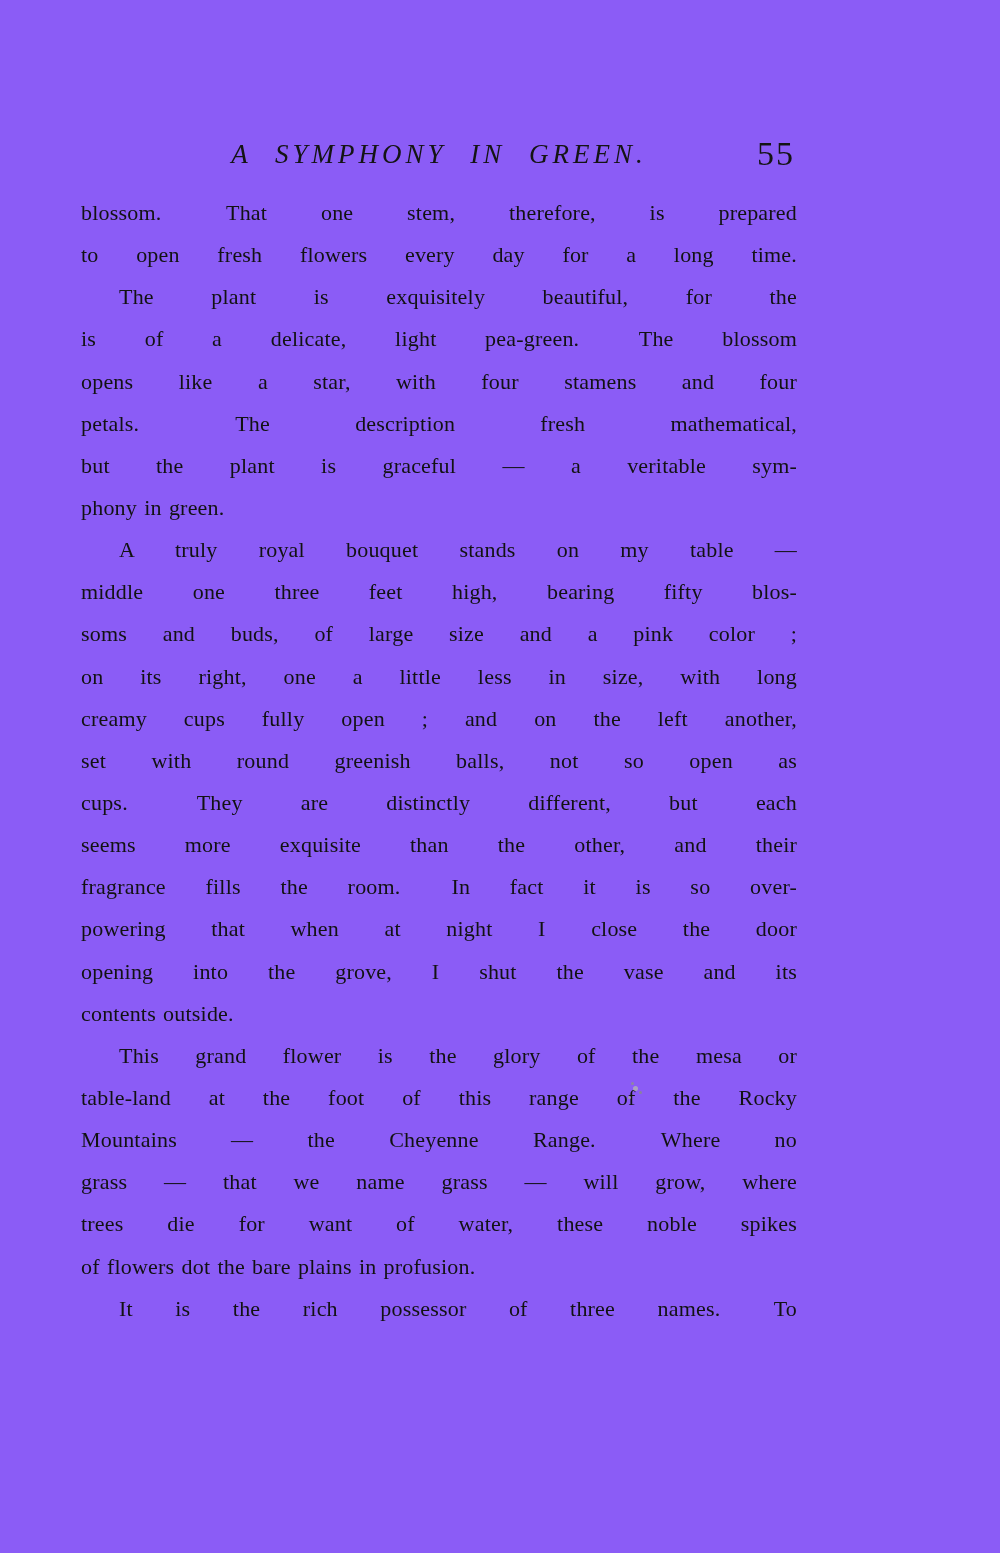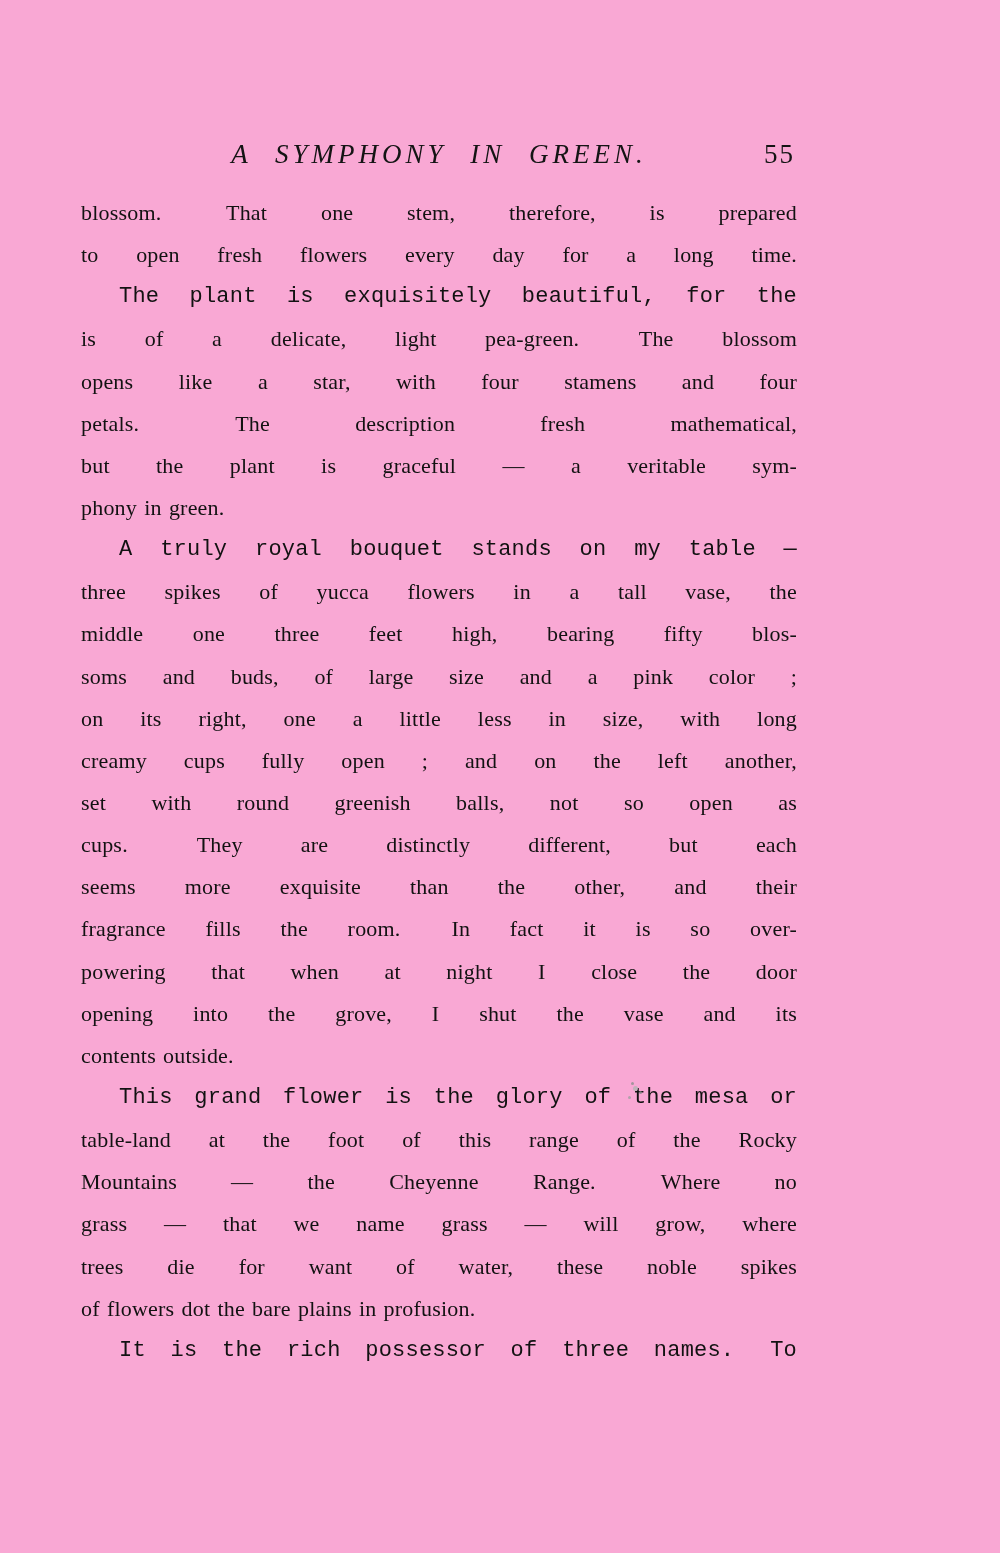--- a/index.html
+++ b/index.html
@@ -6,40 +6,40 @@
   body {
     width: 1000px; height: 1553px;
     background: #ffffff;
     position: relative;
     font-family: "Liberation Serif", "DejaVu Serif", serif;
     color: #121212;
     overflow: hidden;
   }
   .page {
     position: absolute; inset: 0;
-    background: #f9a8d4;
+    background: #8b5cf6;
   }
   .header {
     position: absolute;
     left: 81px; top: 133px;
     width: 716px; height: 42px;
     line-height: 42px;
   }
   .running-title {
     position: absolute; left: 0; right: 0;
     text-align: center;
     font-style: italic;
     font-size: 27px;
     letter-spacing: 4px;
     word-spacing: 13px;
     color: #141414;
   }
   .page-number {
     position: absolute; right: 2px; top: 0;
-    font-size: 27px;
+    font-size: 34px;
     letter-spacing: 2px;
     color: #141414;
   }
   .textblock {
     position: absolute;
     left: 81px; top: 192px;
     width: 716px;
   }
   .line {
     font-size: 22px;
@@ -47,21 +47,21 @@
     height: 42.15px;
     text-align: justify;
     text-align-last: justify;
     word-spacing: 1.5px;
     letter-spacing: 0.2px;
   }
   .line.last {
     text-align: left;
     text-align-last: left;
   }
-  .line.ind { text-indent: 38px; font-family: Liberation Mono, monospace; }
+  .line.ind { text-indent: 38px; }
   .speck {
     position: absolute;
     left: 631px; top: 1082px;
     width: 3px; height: 3px;
     background: #909090;
     border-radius: 50%;
     box-shadow: 8px 9px 0 #8a8a8a, -3px 14px 0 #a0a0a0, 3px 5px 0 1px #b5b5b5;
     opacity: 0.8;
   }
 </style>
@@ -78,21 +78,20 @@
   <div class="textblock">
     <div class="line">blossom.  That one stem, therefore, is prepared</div>
     <div class="line">to open fresh flowers every day for a long time.</div>
     <div class="line ind">The plant is exquisitely beautiful, for the</div>
     <div class="line">is of a delicate, light pea-green.  The blossom</div>
     <div class="line">opens like a star, with four stamens and four</div>
     <div class="line">petals.  The description fresh mathematical,</div>
     <div class="line">but the plant is graceful — a veritable sym-</div>
     <div class="line last">phony in green.</div>
     <div class="line ind">A truly royal bouquet stands on my table —</div>
-    <div class="line">three spikes of yucca flowers in a tall vase, the</div>
     <div class="line">middle one three feet high, bearing fifty blos-</div>
     <div class="line">soms and buds, of large size and a pink color ;</div>
     <div class="line">on its right, one a little less in size, with long</div>
     <div class="line">creamy cups fully open ; and on the left another,</div>
     <div class="line">set with round greenish balls, not so open as</div>
     <div class="line">cups.  They are distinctly different, but each</div>
     <div class="line">seems more exquisite than the other, and their</div>
     <div class="line">fragrance fills the room.  In fact it is so over-</div>
     <div class="line">powering that when at night I close the door</div>
     <div class="line">opening into the grove, I shut the vase and its</div>

